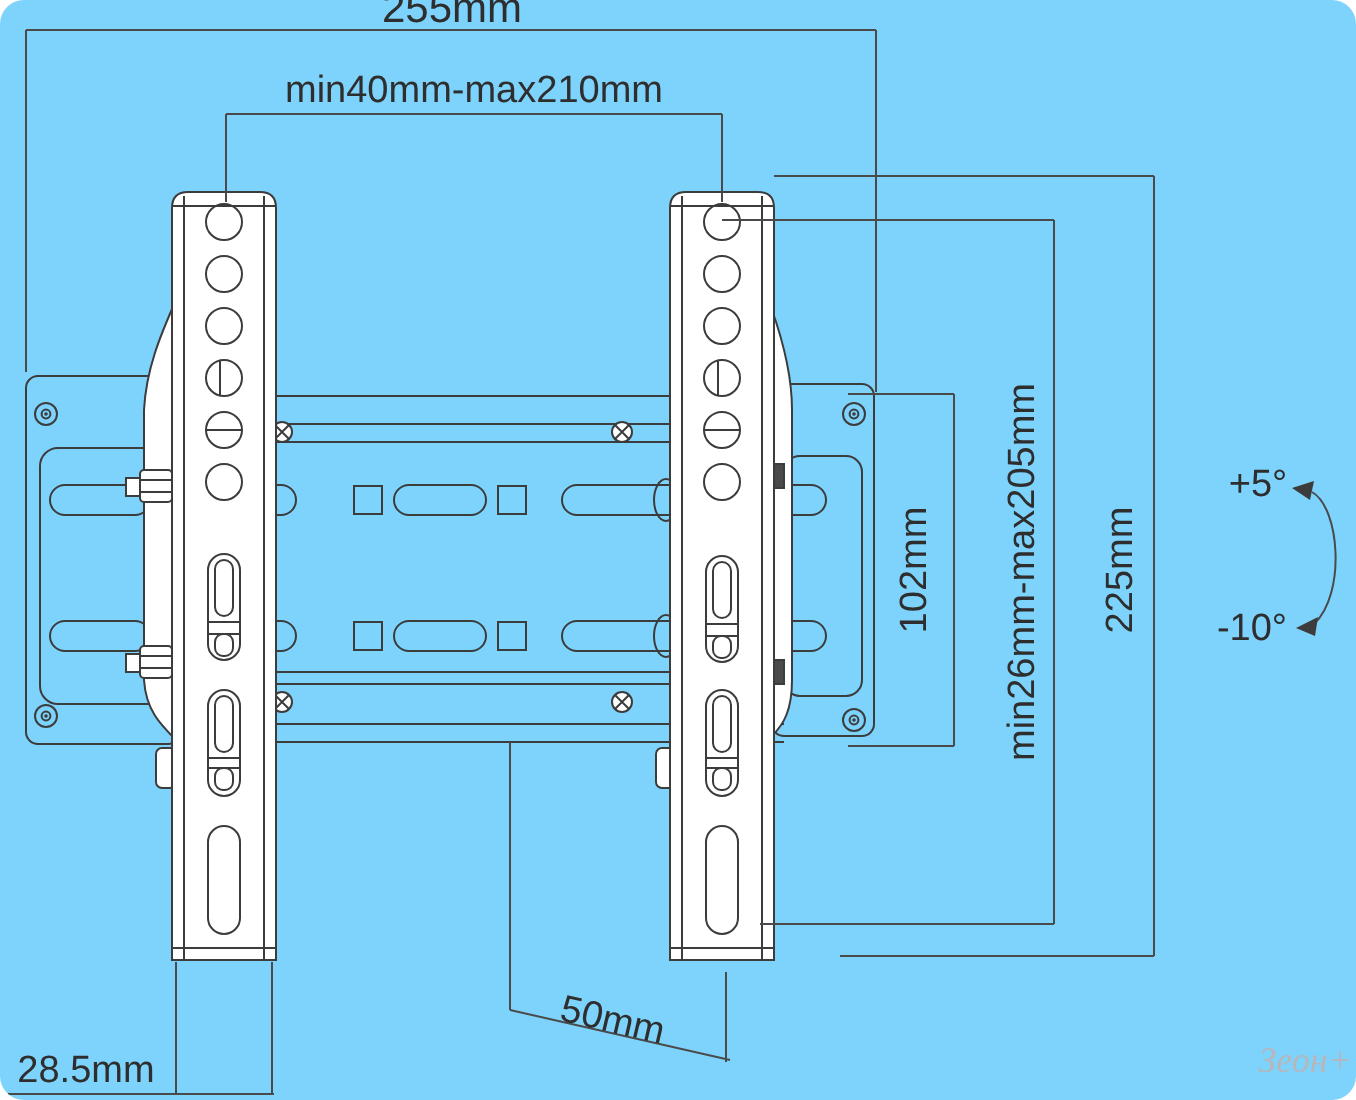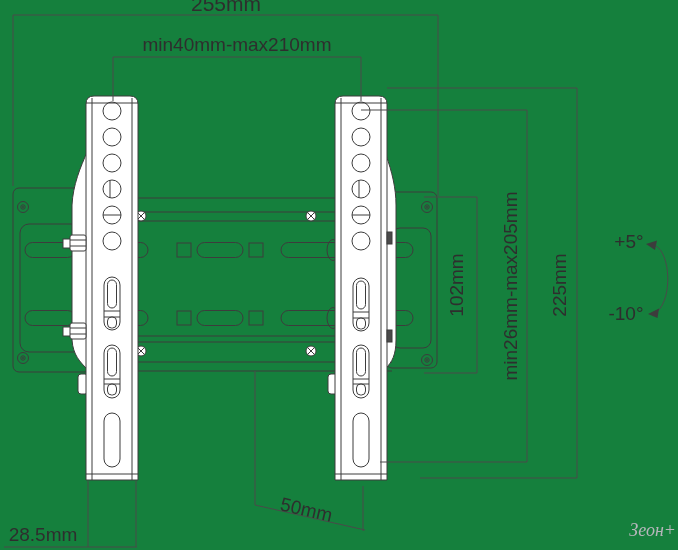--- a/index.html
+++ b/index.html
@@ -1,17 +1,17 @@
 <!DOCTYPE html>
 <html><head>
 <meta charset="utf-8">
 <style>
   html,body{margin:0;padding:0;background:#fff;}
-  .stage{position:relative;width:678px;height:550px;background:#15803d;overflow:hidden;
-         font-family:"Liberation Sans",sans-serif;}
+  .stage{position:relative;width:678px;height:550px;background:#7dd3fc;overflow:hidden;
+         font-family:"Liberation Sans",sans-serif;border-radius:12px;}
   svg{display:block;}
   .ln{stroke:#3c3c3c;stroke-width:1;fill:none;}
   .lnw{stroke:#3c3c3c;stroke-width:1;fill:#ffffff;}
   .dim{stroke:#4a4a4a;stroke-width:1;fill:none;}
   .dimtxt{fill:#2e2e2e;font-family:"Liberation Sans",sans-serif;}
   .arrow{fill:#3c3c3c;stroke:none;}
   .dark{fill:#4a4a4a;stroke:#3c3c3c;stroke-width:1;}
   .wm{fill:#b6b6bb;font-family:"Liberation Serif",serif;font-style:italic;}
 </style>
 </head>

